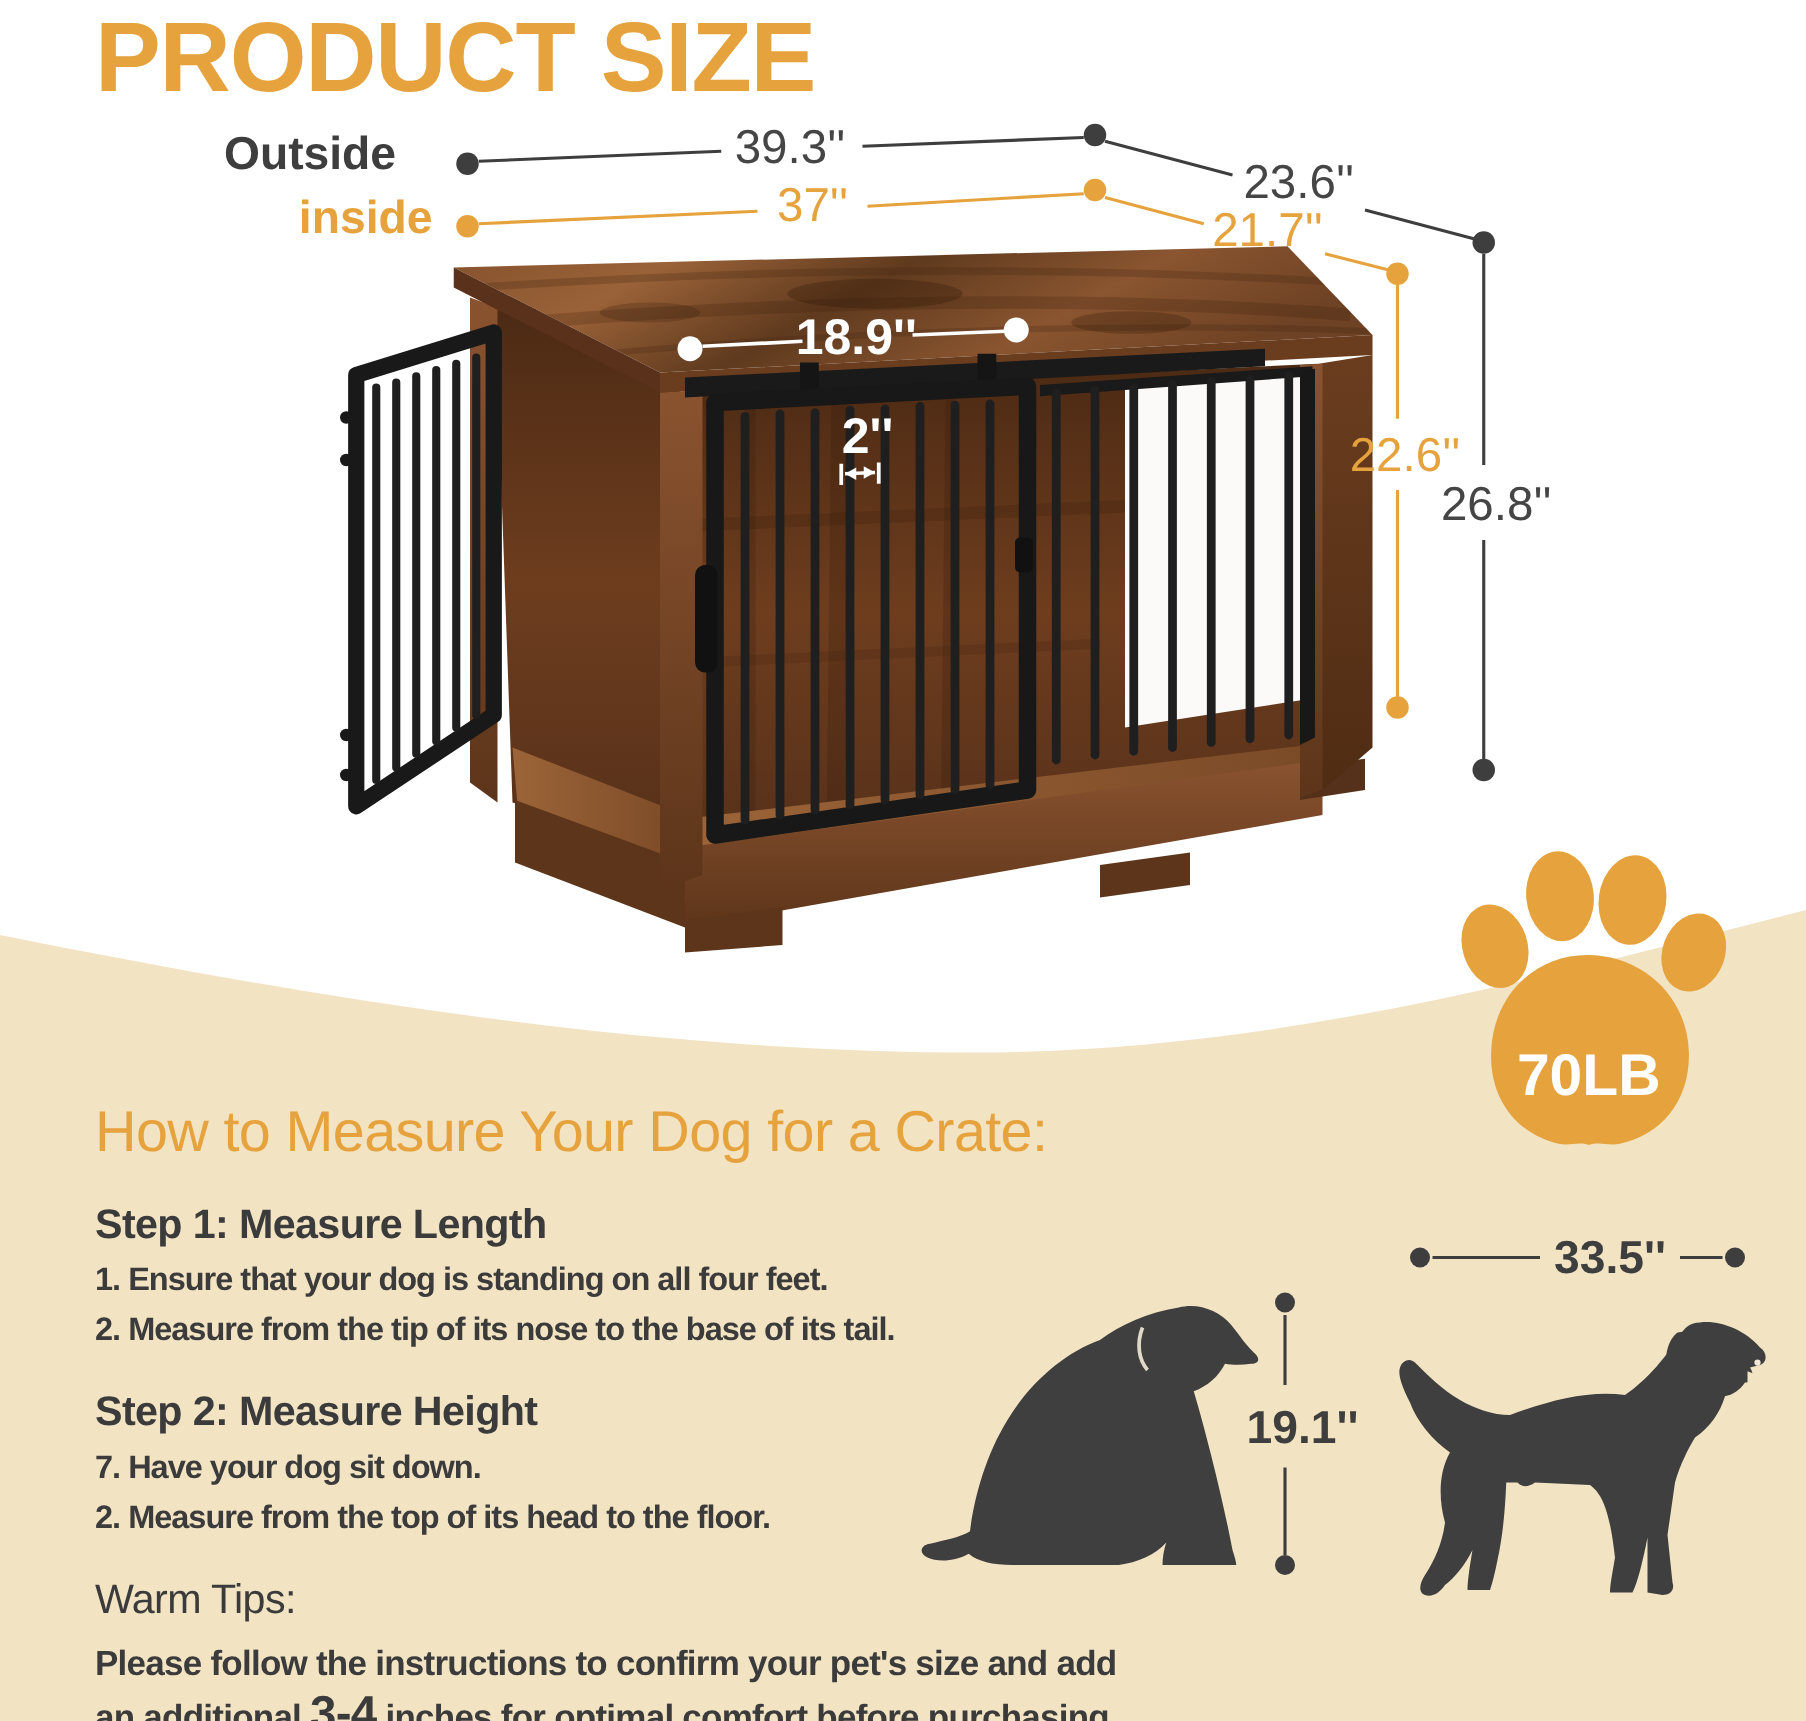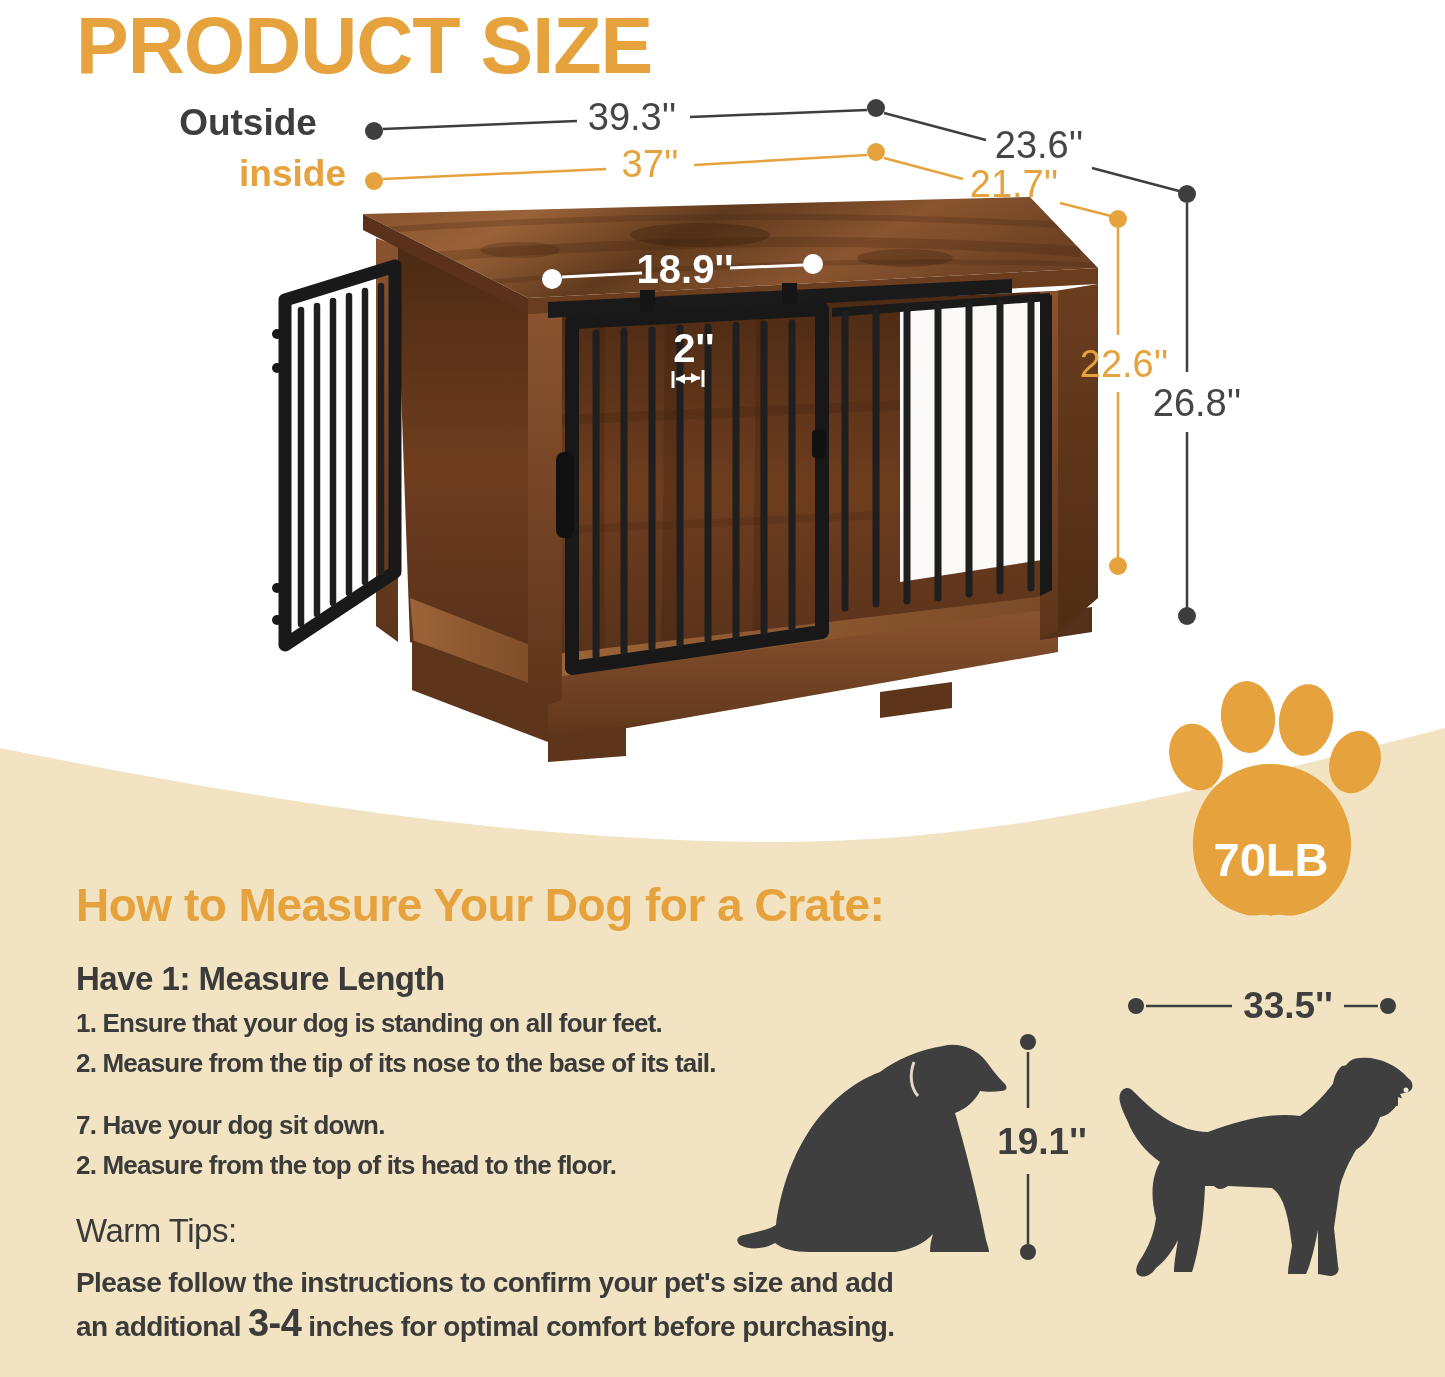--- a/index.html
+++ b/index.html
@@ -13,21 +13,21 @@
   .stage-svg{position:absolute;left:0;top:0;z-index:1;}
   .page-title{
     position:absolute;left:76px;top:0px;z-index:2;
     font-size:79px;font-weight:800;letter-spacing:-1px;
     color:#E6A23C;
   }
   .legend{position:absolute;left:150px;top:104px;width:196px;text-align:right;z-index:2;}
   .legend .outside{font-size:37px;font-weight:700;color:#3E3E3E;line-height:1.0;text-align:center;}
   .legend .inside{font-size:37px;font-weight:700;color:#E6A23C;line-height:1.0;margin-top:14px;}
   .guide{position:absolute;left:76px;top:878px;width:980px;z-index:2;color:#3B3B3B;}
-  .guide .heading{font-size:46px;font-weight:700;color:#E6A23C;letter-spacing:-0.5px;margin-bottom:28px;}
+  .guide .heading{font-size:46px;font-weight:400;color:#E6A23C;letter-spacing:-0.5px;margin-bottom:28px;}
   .guide .step-title{font-size:33px;font-weight:700;letter-spacing:-0.5px;margin-bottom:10px;}
   .guide .step-item{font-size:26px;font-weight:700;letter-spacing:-0.8px;margin-bottom:9px;}
   .guide .gap{height:22px;}
   .guide .tips-title{font-size:33px;font-weight:400;letter-spacing:-0.5px;margin-bottom:16px;}
   .guide .tips-line{font-size:28px;font-weight:700;letter-spacing:-0.6px;line-height:1.22;}
   .guide .tips-big{font-size:38px;font-weight:700;}
   .dim-dark{fill:#454545;font-size:38px;font-weight:400;}
   .dim-orange{fill:#E6A23C;font-size:38px;font-weight:400;}
   .dim-white{fill:#ffffff;font-size:40px;font-weight:700;}
   .dim-dog{fill:#3E3E3E;font-size:37px;font-weight:700;}
@@ -334,26 +334,27 @@
                  C1359,1088 1355,1073 1349,1065 Z"></path>
         <path d="M1398,1097 L1411,1102 L1398,1109 Z" fill="#F2E3C3"></path>
         <circle cx="1406" cy="1090" r="2.5" fill="#f2e9d8"></circle>
       </g>
     </g>
   </svg>
 
   <div class="guide">
     <div class="heading">How to Measure Your Dog for a Crate:</div>
 
-    <div class="step-title">Have 1: Measure Length</div>
+    <div class="step-title">Step 1: Measure Length</div>
     <div class="step-item">1. Ensure that your dog is standing on all four feet.</div>
     <div class="step-item">2. Measure from the tip of its nose to the base of its tail.</div>
 
     <div class="gap"></div>
 
+    <div class="step-title">Step 2: Measure Height</div>
     <div class="step-item">7. Have your dog sit down.</div>
     <div class="step-item">2. Measure from the top of its head to the floor.</div>
 
     <div class="gap"></div>
 
     <div class="tips-title">Warm Tips:</div>
     <div class="tips-line">Please follow the instructions to confirm your pet's size and add</div>
     <div class="tips-line"><span>an additional </span><span class="tips-big">3-4</span><span> inches for optimal comfort before purchasing.</span></div>
   </div>
 

